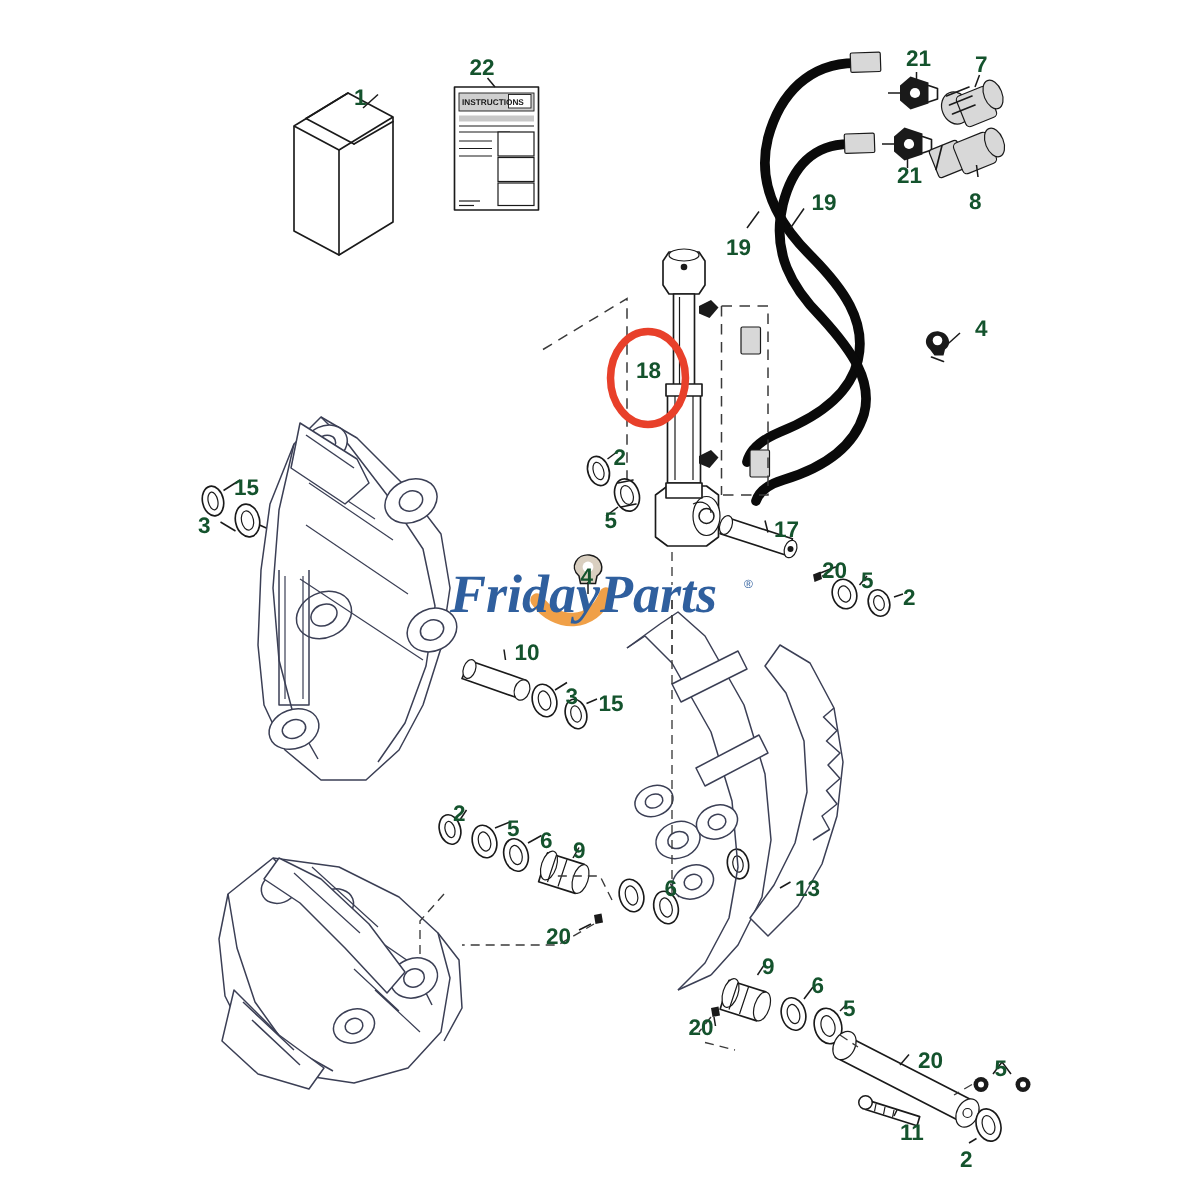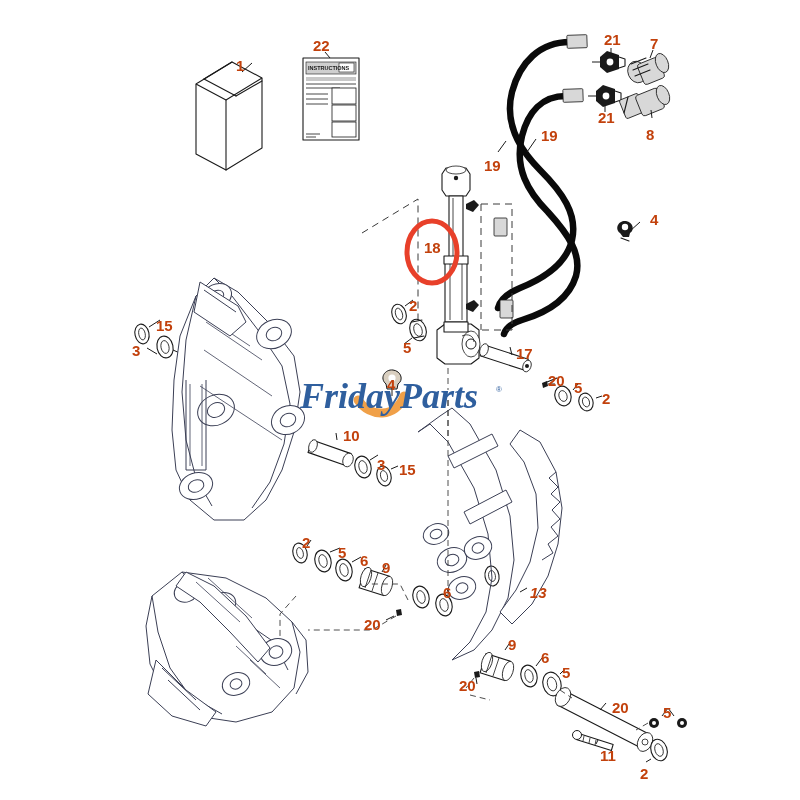--- a/index.html
+++ b/index.html
@@ -1,21 +1,21 @@
 <!DOCTYPE html>
 <html><head>
 <meta charset="utf-8">
 <title>Parts Diagram</title>
 <style>
   html,body{margin:0;padding:0;background:#ffffff;}
   body{width:800px;height:800px;overflow:hidden;
        font-family:"Liberation Sans", sans-serif;}
   #stage{position:relative;width:800px;height:800px;background:#fff;}
   svg.layer{position:absolute;top:0;left:0;width:800px;height:800px;}
-  .callout{position:absolute;font-weight:bold;color:#c2410c;
+  .callout{position:absolute;font-weight:bold;color:#14532d;
            font-family:"Liberation Sans", sans-serif;
            font-size:15px;line-height:1;letter-spacing:0px;}
   .wm{position:absolute;left:300px;top:378px;width:210px;height:40px;
       pointer-events:none;}
 </style>
 </head>
 <body>
 
 <div id="stage">
 
@@ -449,21 +449,21 @@
       <div class="callout" style="left: 387px; top: 377px;">4</div>
       <div class="callout" style="left: 343px; top: 428px; text-align: right;">10</div>
       <div class="callout" style="left: 377px; top: 457px;">3</div>
       <div class="callout" style="left: 399px; top: 462px;">15</div>
       <div class="callout" style="left: 302px; top: 535px;">2</div>
       <div class="callout" style="left: 338px; top: 545px;">5</div>
       <div class="callout" style="left: 360px; top: 553px;">6</div>
       <div class="callout" style="left: 382px; top: 560px;">9</div>
       <div class="callout" style="left: 364px; top: 617px;">20</div>
       <div class="callout" style="left: 443px; top: 585px;">6</div>
-      <div class="callout" style="left: 530px; top: 585px; font-style: italic;">13</div>
+      <div class="callout" style="left: 530px; top: 585px;">13</div>
       <div class="callout" style="left: 508px; top: 637px;">9</div>
       <div class="callout" style="left: 541px; top: 650px;">6</div>
       <div class="callout" style="left: 459px; top: 678px;">20</div>
       <div class="callout" style="left: 562px; top: 665px;">5</div>
       <div class="callout" style="left: 612px; top: 700px;">20</div>
       <div class="callout" style="left: 663px; top: 705px;">5</div>
       <div class="callout" style="left: 600px; top: 748px; text-align: center;">11</div>
       <div class="callout" style="left: 640px; top: 766px;">2</div>
     </div>
 

